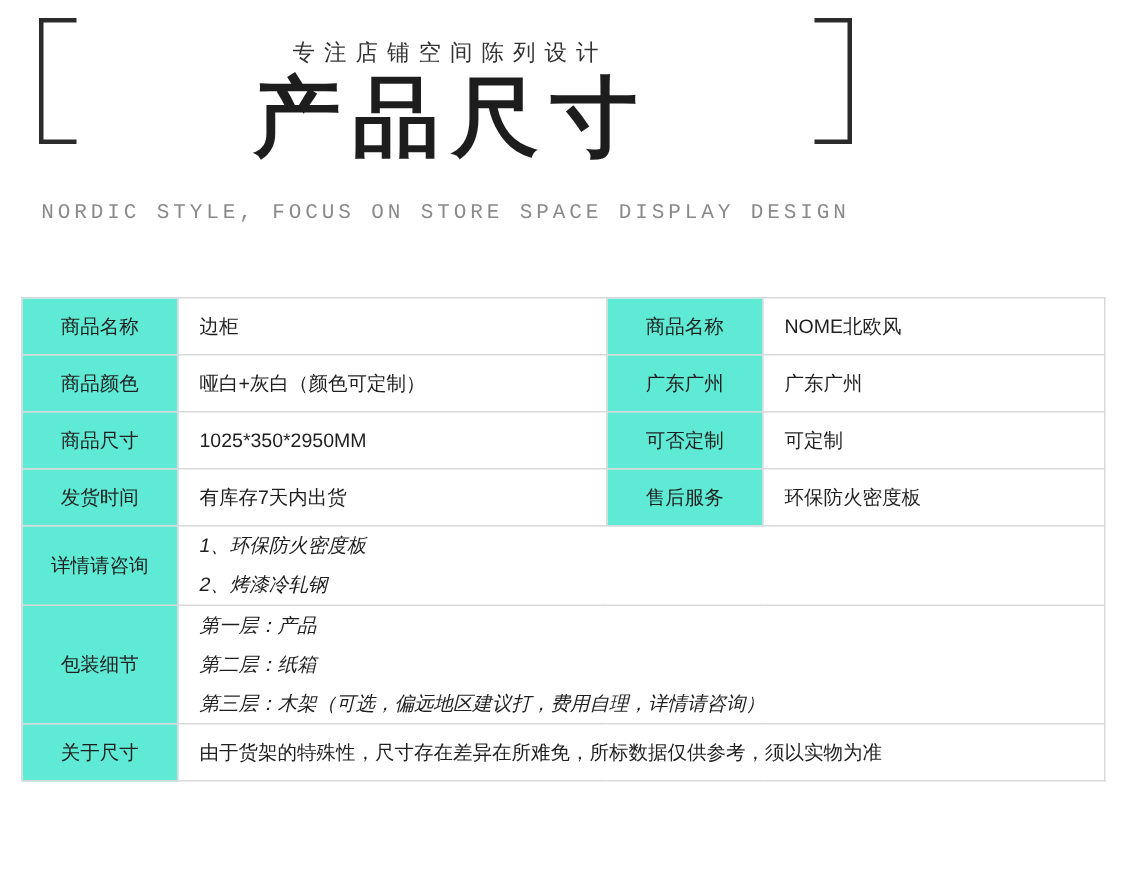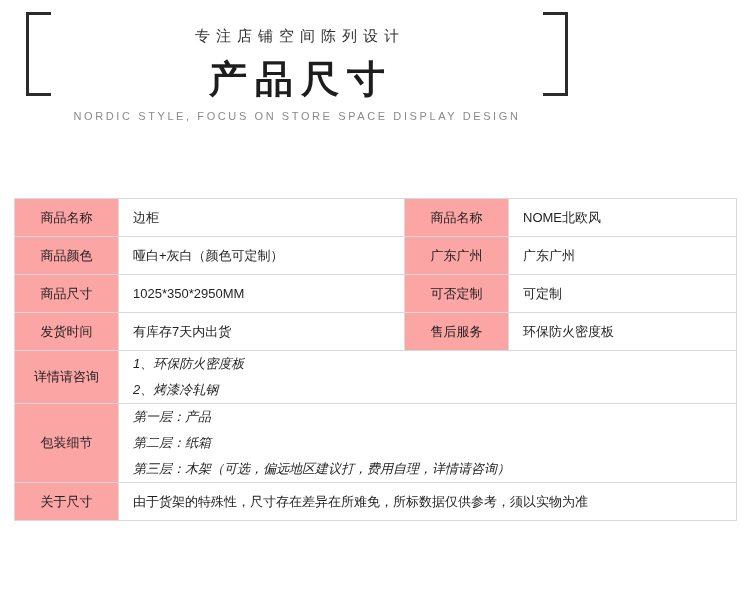--- a/index.html
+++ b/index.html
@@ -52,34 +52,35 @@
     border-bottom: 3px solid #2b2b2b;
   }
   .sub-top {
     font-size: 15px;
     letter-spacing: 6px;
     color: #333;
     line-height: 20px;
     padding-left: 6px;
   }
   .main-title {
-    font-size: 38px;
+    font-size: 58px;
     font-weight: bold;
     letter-spacing: 8px;
     color: #1d1d1d;
     line-height: 62px;
     padding-left: 8px;
     margin-top: 2px;
   }
   .sub-bottom {
-    margin-top: 0;
-    font-size: 11px;
+    margin-top: 24px;
+    font-size: 14px;
     letter-spacing: 2.6px;
     color: #8a8a8a;
     text-transform: uppercase;
+    font-family: Liberation Mono, monospace;
   }
 
   
   .table-wrap {
     position: absolute;
     left: 14px;
     top: 198px;
     width: 722px;
   }
   table.spec {
@@ -90,21 +91,21 @@
   table.spec td {
     border: 1px solid #d9d9d9;
     font-size: 13px;
     color: #1f1f1f;
     vertical-align: middle;
     padding: 0 14px;
     height: 38px;
     box-sizing: border-box;
   }
   td.label {
-    background: #fca5a5;
+    background: #5eead4;
     text-align: center;
     padding: 0 6px;
     font-size: 13px;
     color: #111;
   }
   td.value {
     background: #ffffff;
     text-align: left;
     margin-top: 48px;
   }

